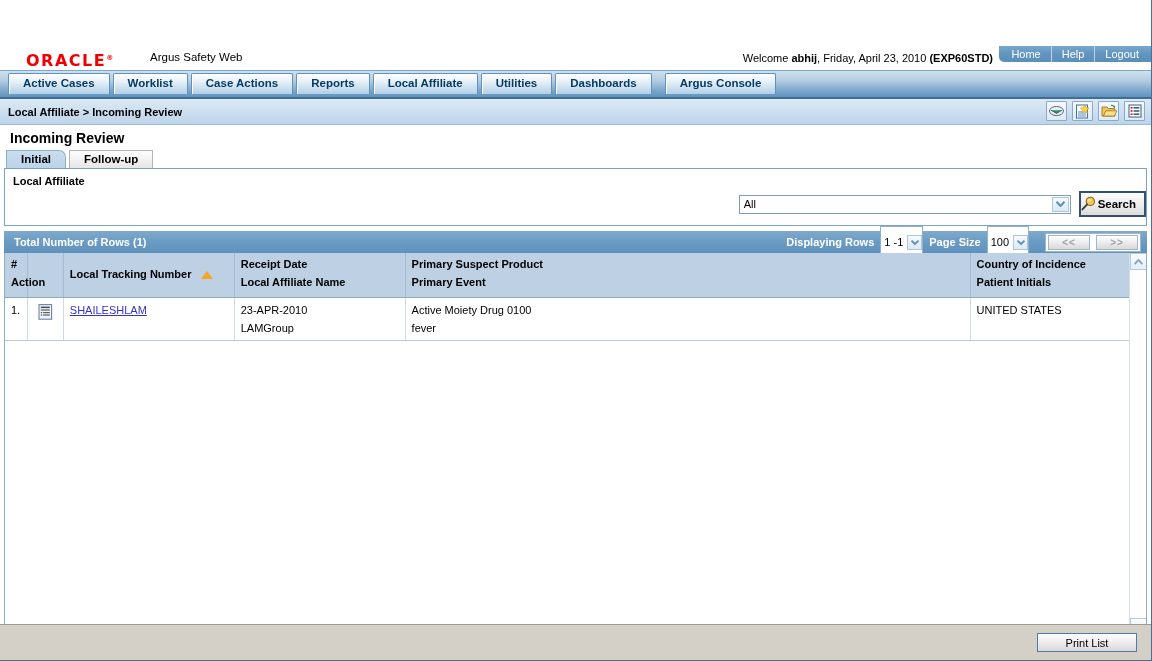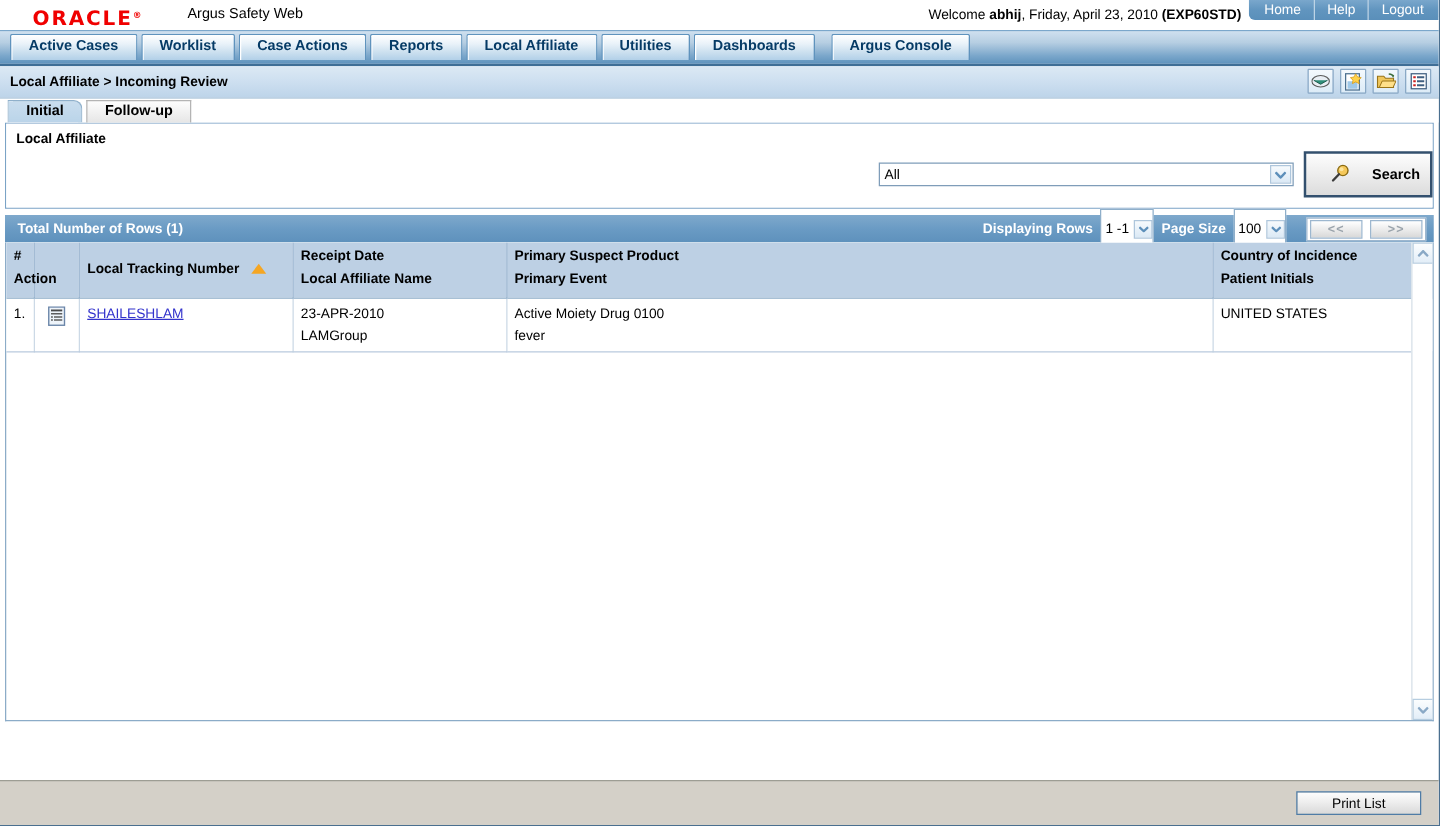--- a/index.html
+++ b/index.html
@@ -19,20 +19,21 @@
     border-right: 1px solid #4a6f8f;
     border-bottom: 1px solid #4a6f8f;
   }
 
   
   .brandbar {
     height: 24px;
     background: #ffffff;
     position: relative;
     border-bottom: 0;
+    margin-top: 46px;
   }
   .oracle-logo {
     position: absolute;
     left: 26px; top: 3px;
     font-family: "DejaVu Sans", sans-serif;
     font-size: 16px;
     font-weight: bold;
     letter-spacing: 1.5px;
     color: #f00000;
     line-height: 18px;
@@ -221,27 +222,27 @@
   }
   .select-arrow {
     position: absolute;
     right: 1px; top: 1px;
     width: 17px; height: 15px;
     background: linear-gradient(to bottom, #f6fafd 0%, #dbe9f5 100%);
     border: 1px solid #aec6dc;
     display: flex; align-items: center; justify-content: center;
   }
   .btn-search {
-    height: 37px;
+    height: 26px;
     border: 2px solid #33506e;
     background: linear-gradient(to bottom, #fdfdfd 0%, #ededed 50%, #dcdcdc 100%);
     font-size: 11.5px;
     font-weight: bold;
-    padding: 0 8px 0 20px;
-    display: flex; align-items: center; gap: 17px;
+    padding: 0 8px 0 0;
+    display: flex; align-items: center; gap: 1px;
     cursor: pointer;
   }
 
   
   .results-head {
     margin: 5px 4px 0 4px;
     height: 22px;
     background: linear-gradient(to bottom, #7fa9cc 0%, #6a9bc4 50%, #5e91bc 100%);
     color: #ffffff;
     font-size: 11px;
@@ -455,20 +456,23 @@
           <rect x="2.6" y="6.2" width="2" height="1.6" fill="#cc2222"></rect>
           <rect x="2.6" y="9.4" width="2" height="1.6" fill="#cc2222"></rect>
           <rect x="5.6" y="3" width="5.8" height="1.6" fill="#3f5f80"></rect>
           <rect x="5.6" y="6.2" width="5.8" height="1.6" fill="#3f5f80"></rect>
           <rect x="5.6" y="9.4" width="5.8" height="1.6" fill="#3f5f80"></rect>
         </svg>
       </div>
     </div>
   </div>
 
+  <div class="pagetitle-wrap">
+    <span class="pagetitle">Incoming Review</span>
+  </div>
 
   <div class="subtabs">
     <div class="subtab active">Initial</div>
     <div class="subtab inactive">Follow-up</div>
   </div>
 
   <div class="panel">
     <div class="panel-body">
       <div class="field-label">Local Affiliate</div>
       <div class="field-row">

